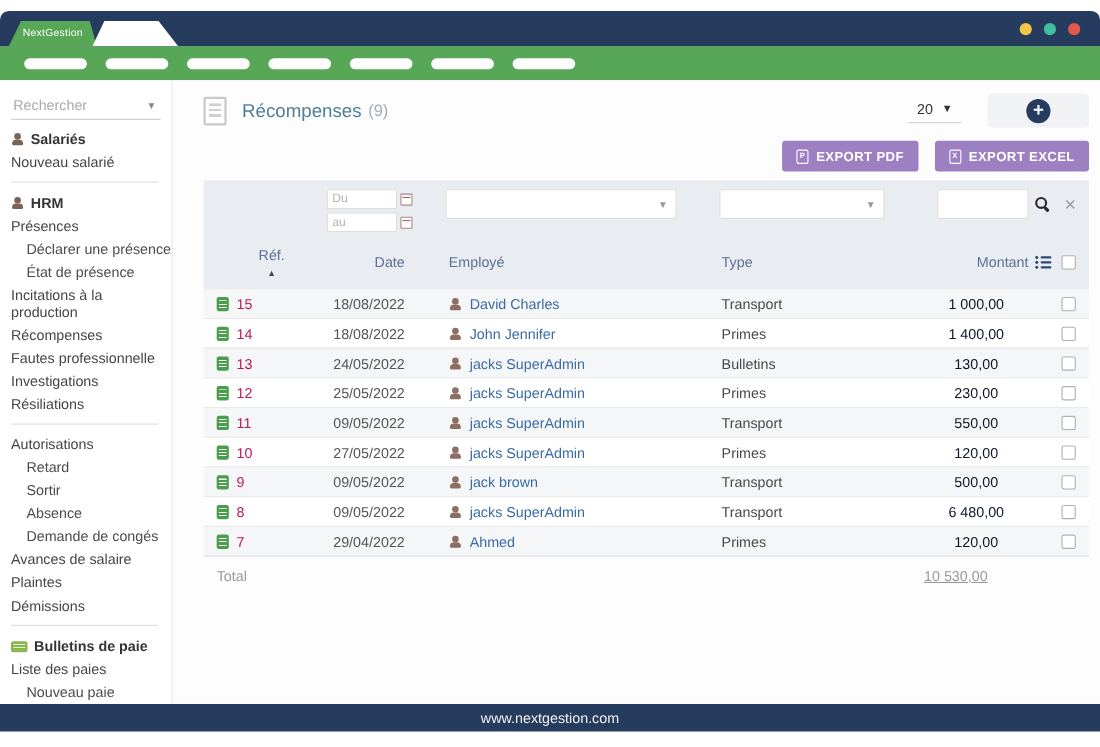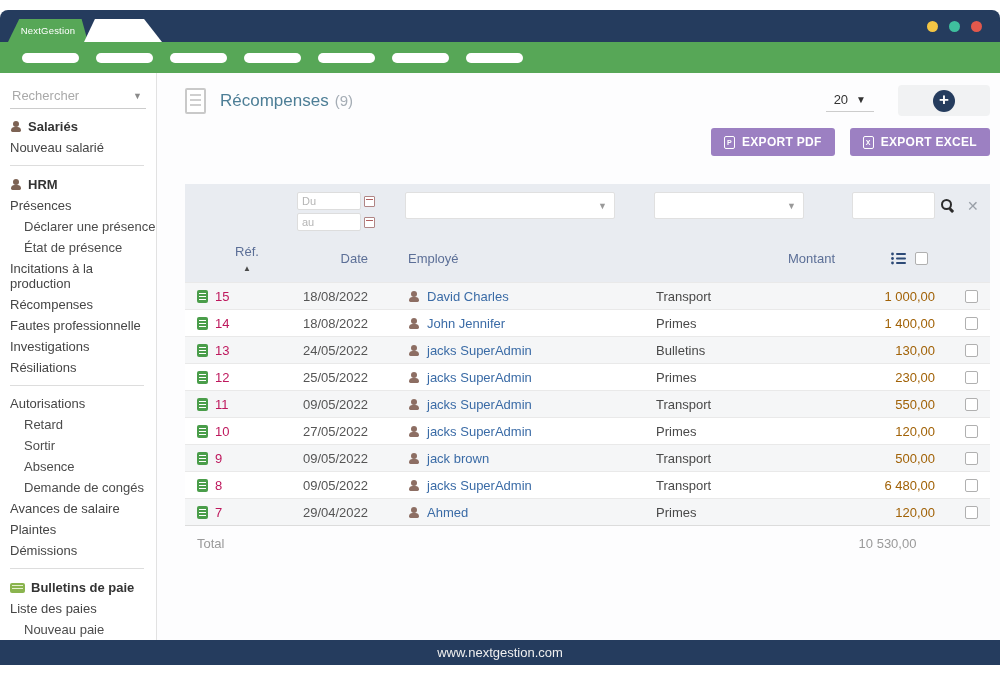--- a/index.html
+++ b/index.html
@@ -63,21 +63,21 @@
   .add-btn { width:22px; height:22px; border-radius:50%; background:#253c5e; color:#fff; font-size:17px;
     font-weight:bold; display:flex; align-items:center; justify-content:center; line-height:1; padding-bottom:2px; }
 
   .export-row { display:flex; justify-content:flex-end; gap:15px; margin-top:12px; }
   .export-btn { background:#9c80c2; color:#fff; border:none; font-family:inherit; font-size:12px; font-weight:bold;
     letter-spacing:.3px; padding:0 13px; height:28px; border-radius:3px; display:flex; align-items:center; gap:7px; cursor:pointer; }
   .file-ic { width:11px; height:13px; border:1.4px solid #fff; border-radius:2px; font-size:7px; font-weight:bold;
     display:flex; align-items:center; justify-content:center; flex:none; }
 
   
-  .table { margin-top:28px; width:805px; font-size:13px; }
+  .table { margin-top:8px; width:805px; font-size:13px; }
   .trow { display:grid; grid-template-columns:112px 93px 258px 192px 100px 1fr; align-items:center; }
   .thead { background:#e9ecf1; }
   .filter-row { padding:8px 0 6px; align-items:flex-start; }
   .f-date { grid-column:2; display:flex; flex-direction:column; gap:3px; }
   .date-wrap { display:flex; align-items:center; gap:3px; }
   .f-input { width:64px; height:18px; border:1px solid #ddd; border-radius:2px; font-family:inherit;
     font-size:11px; padding:0 4px; color:#555; background:#fff; }
   .f-input::placeholder { color:#b5b5b5; }
   .cal-ic { width:11px; height:11px; border:1px solid #b08585; border-radius:1px; position:relative; background:#fff; flex:none; }
   .cal-ic::after { content:''; position:absolute; left:1px; right:1px; top:2px; height:1px; background:#b06060; }
@@ -107,26 +107,26 @@
   .checkbox { width:13px; height:13px; border:1px solid #b0b0b0; border-radius:2px; background:#fff; cursor:pointer; flex:none; }
 
   .tbody .trow { height:27px; border-top:1px solid #e9e9e9; background:#fff; }
   .tbody .trow:nth-child(odd) { background:#f5f6f7; }
   .c-ref { padding-left:12px; display:flex; align-items:center; gap:7px; }
   .ref-link { color:#be185d; text-decoration:none; }
   .c-date { text-align:right; padding-right:22px; color:#555; }
   .c-emp { padding-left:18px; display:flex; align-items:center; gap:7px; }
   .emp-link { color:#3a6ba6; text-decoration:none; }
   .c-type { padding-left:8px; color:#494949; }
-  .c-amount { text-align:right; padding-right:5px; color:#a16207; }
+  .c-amount { text-align:center; padding-right:5px; color:#0f172a; }
   .c-actions { display:flex; justify-content:flex-end; padding-right:12px; }
 
   .total-row { height:36px; border-top:1px solid #dcdcdc; color:#9a9a9a; }
   .t-label { padding-left:12px; }
-  .t-amount { grid-column:5; text-align:center; padding-right:5px; }
+  .t-amount { grid-column:5; text-align:left; padding-right:5px;text-decoration:underline; }
 
   
   .footer { position:absolute; left:0; bottom:14px; width:1000px; height:25px; background:#253c5e;
     color:#f0f0f0; font-size:13px; display:flex; align-items:center; justify-content:center; }
 </style>
 </head>
 <body>
 
 <div class="page">
   <div class="window">
@@ -249,20 +249,21 @@
               </div>
             </div>
 
             <div class="trow header-row">
               <div class="h-ref">
                 <span>Réf.</span>
                 <span class="sort-arrow">▲</span>
               </div>
               <div class="h-date">Date</div>
               <div class="h-emp">Employé</div>
+              <div class="h-type">Type</div>
               <div class="h-amount">Montant</div>
               <div class="h-actions">
                 <svg width="15" height="13" viewBox="0 0 15 13">
                   <circle cx="1.5" cy="2" r="1.4" fill="#2d4a77"></circle>
                     <rect x="5" y="1" width="10" height="2" rx="1" fill="#2d4a77"></rect>
                   <circle cx="1.5" cy="6.5" r="1.4" fill="#2d4a77"></circle>
                     <rect x="5" y="5.5" width="10" height="2" rx="1" fill="#2d4a77"></rect>
                   <circle cx="1.5" cy="11" r="1.4" fill="#2d4a77"></circle>
                     <rect x="5" y="10" width="10" height="2" rx="1" fill="#2d4a77"></rect>
                 </svg>

